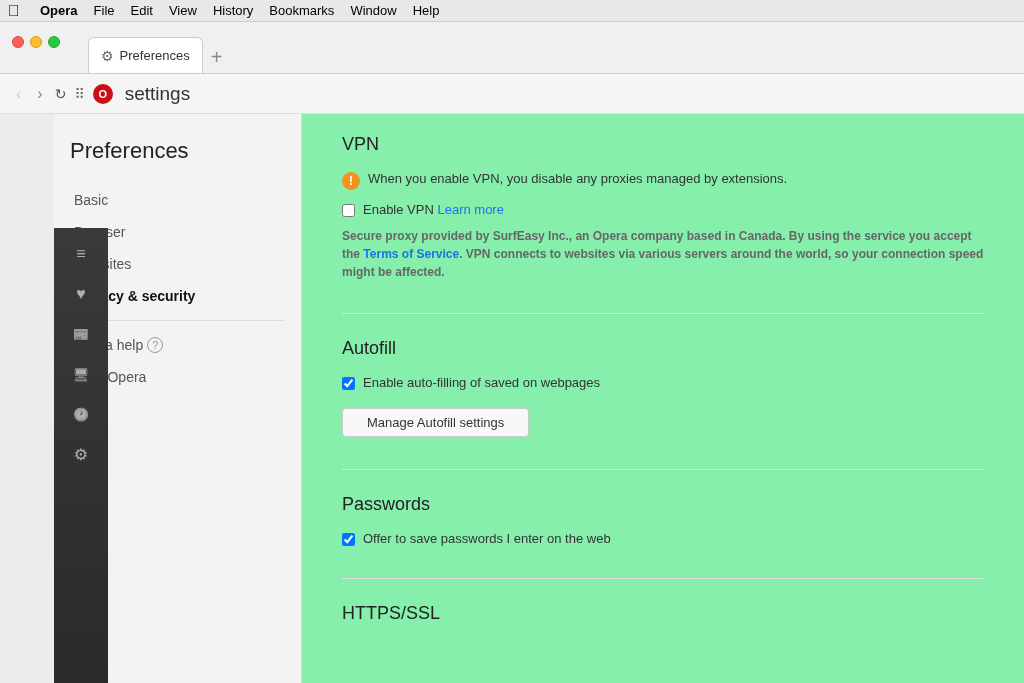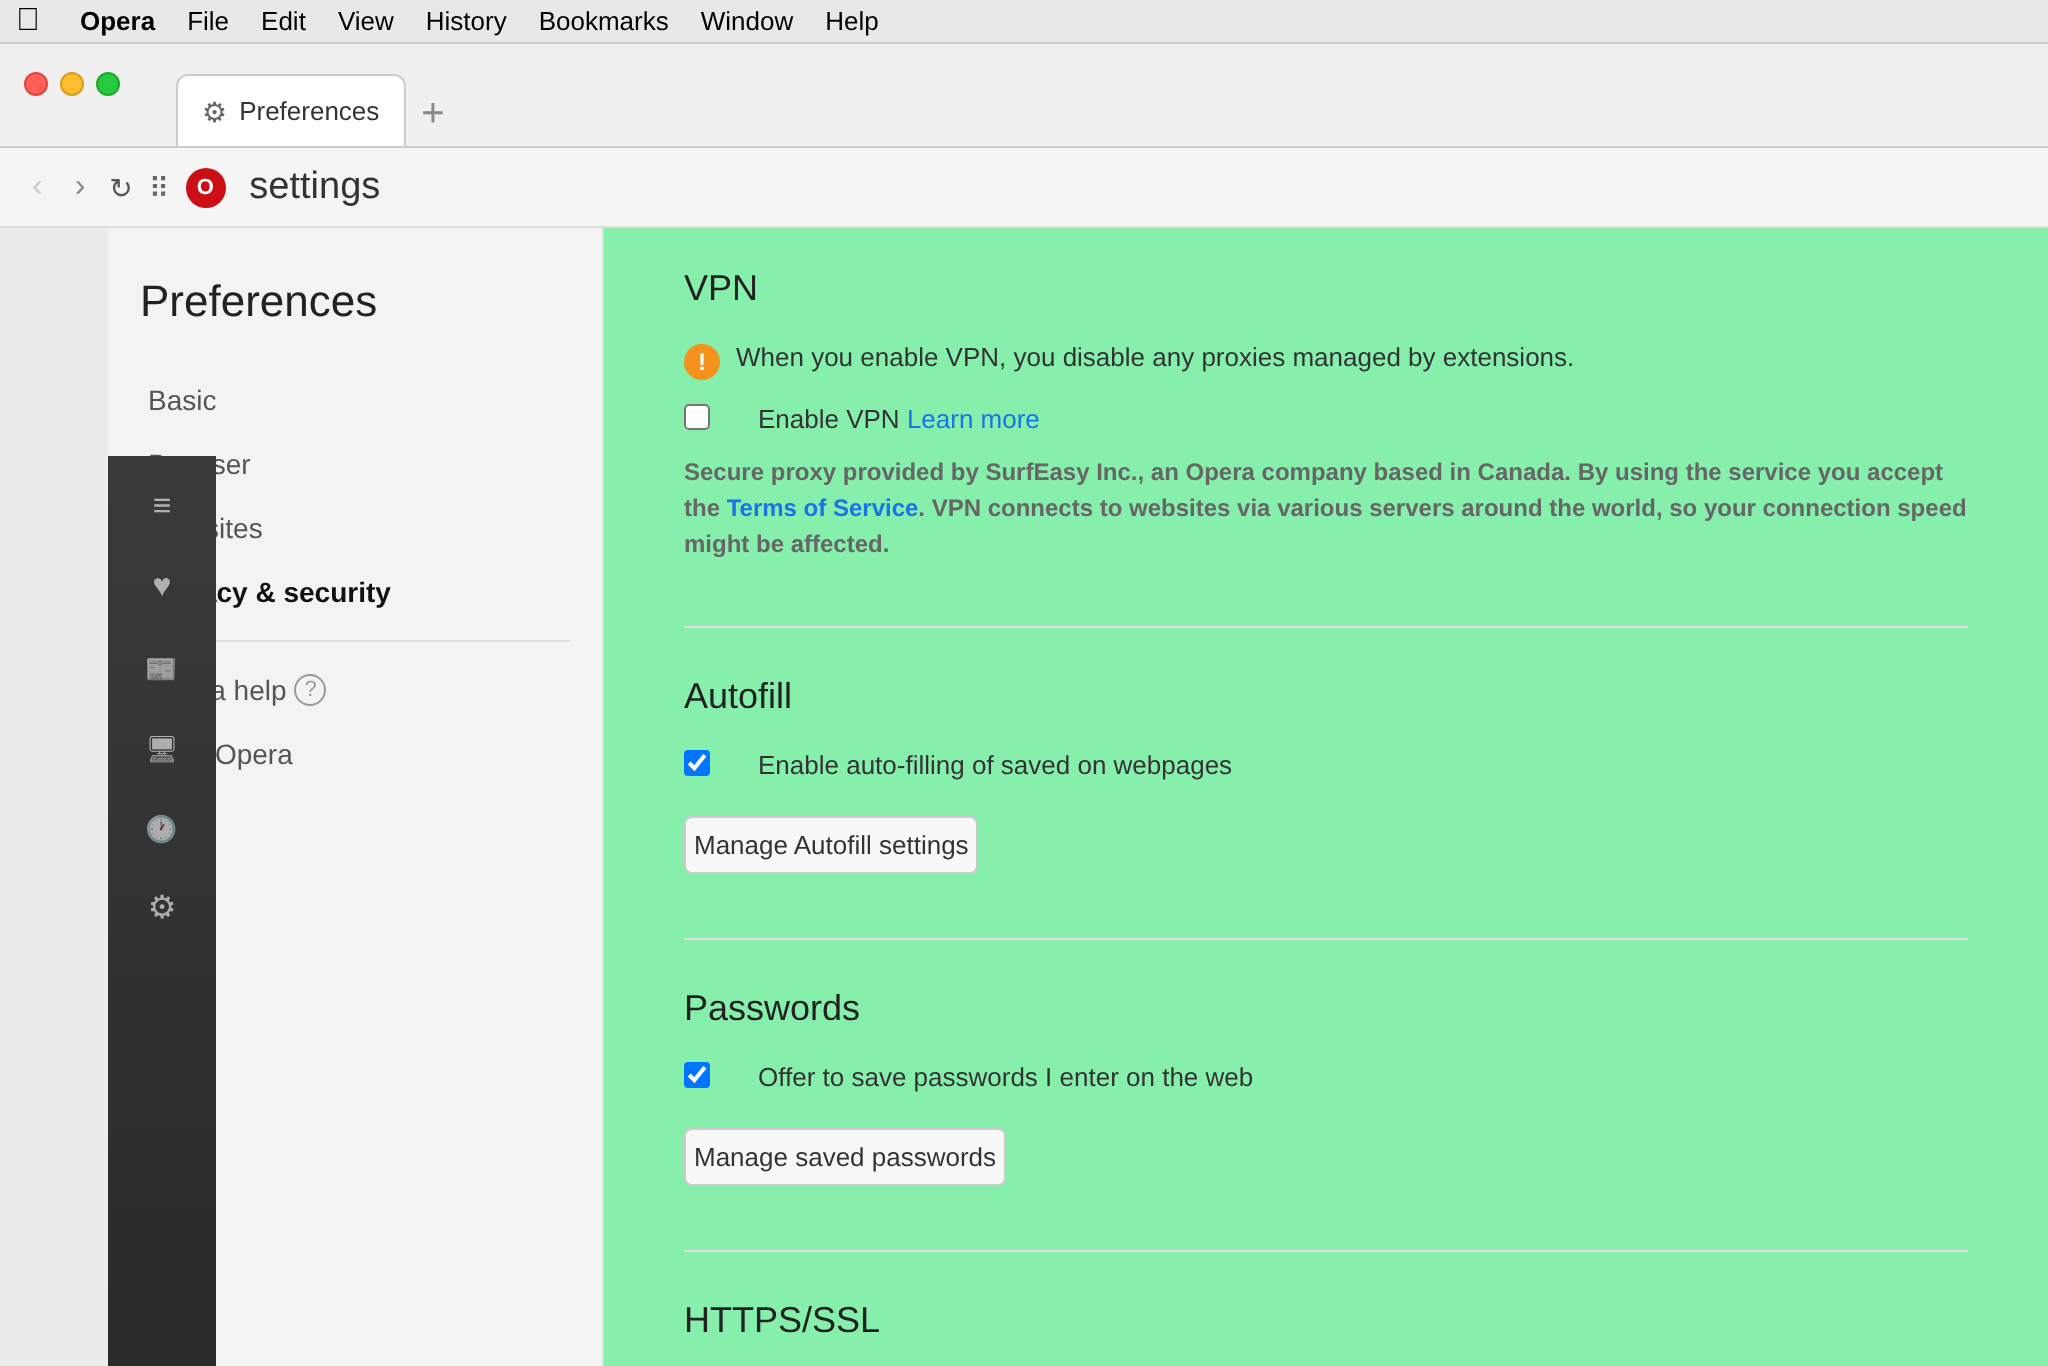--- a/index.html
+++ b/index.html
@@ -239,22 +239,22 @@
       display: flex;
       align-items: center;
       justify-content: center;
       flex-shrink: 0;
       margin-top: 1px;
     }
     .warn-text { font-size: 13px; color: #333; }
 
     .checkbox-row {
       display: flex;
-      align-items: flex-start;
-      gap: 24px;
+      align-items: flex-end;
+      gap: 8px;
       margin-bottom: 10px;
     }
     .checkbox-row input[type="checkbox"] {
       width: 13px;
       height: 13px;
       cursor: pointer;
       flex-shrink: 0;
     }
     .checkbox-label { font-size: 13px; color: #333; }
     .link { color: #1a73e8; text-decoration: none; }
@@ -264,21 +264,21 @@
       color: #666;
       line-height: 1.5;
       margin-top: 8px;
       font-weight: bold;
     }
     .vpn-description a { color: #1a73e8; text-decoration: none; }
 
     
     .settings-btn {
       display: inline-block;
-      padding: 6px 4px;
+      padding: 6px 24px;
       border: 1px solid #ccc;
       border-radius: 4px;
       background: #f8f8f8;
       font-size: 13px;
       color: #333;
       cursor: pointer;
       margin-top: 8px;
     }
 
     
@@ -408,21 +408,20 @@
     <hr class="section-divider">
 
     <div class="section passwords-section">
       <h3 class="section-title">Passwords</h3>
 
       <div class="checkbox-row">
         <input type="checkbox" id="passwords-offer" checked="" style="">
         <label class="checkbox-label" for="passwords-offer">Offer to save passwords I enter on the web</label>
       </div>
 
-      <button class="settings-btn">Manage saved passwords</button>
     </div>
 
     <hr class="section-divider">
 
     <div class="section https-section">
       <h3 class="https-title">HTTPS/SSL</h3>
     </div>
 
   </div>
 </div>

